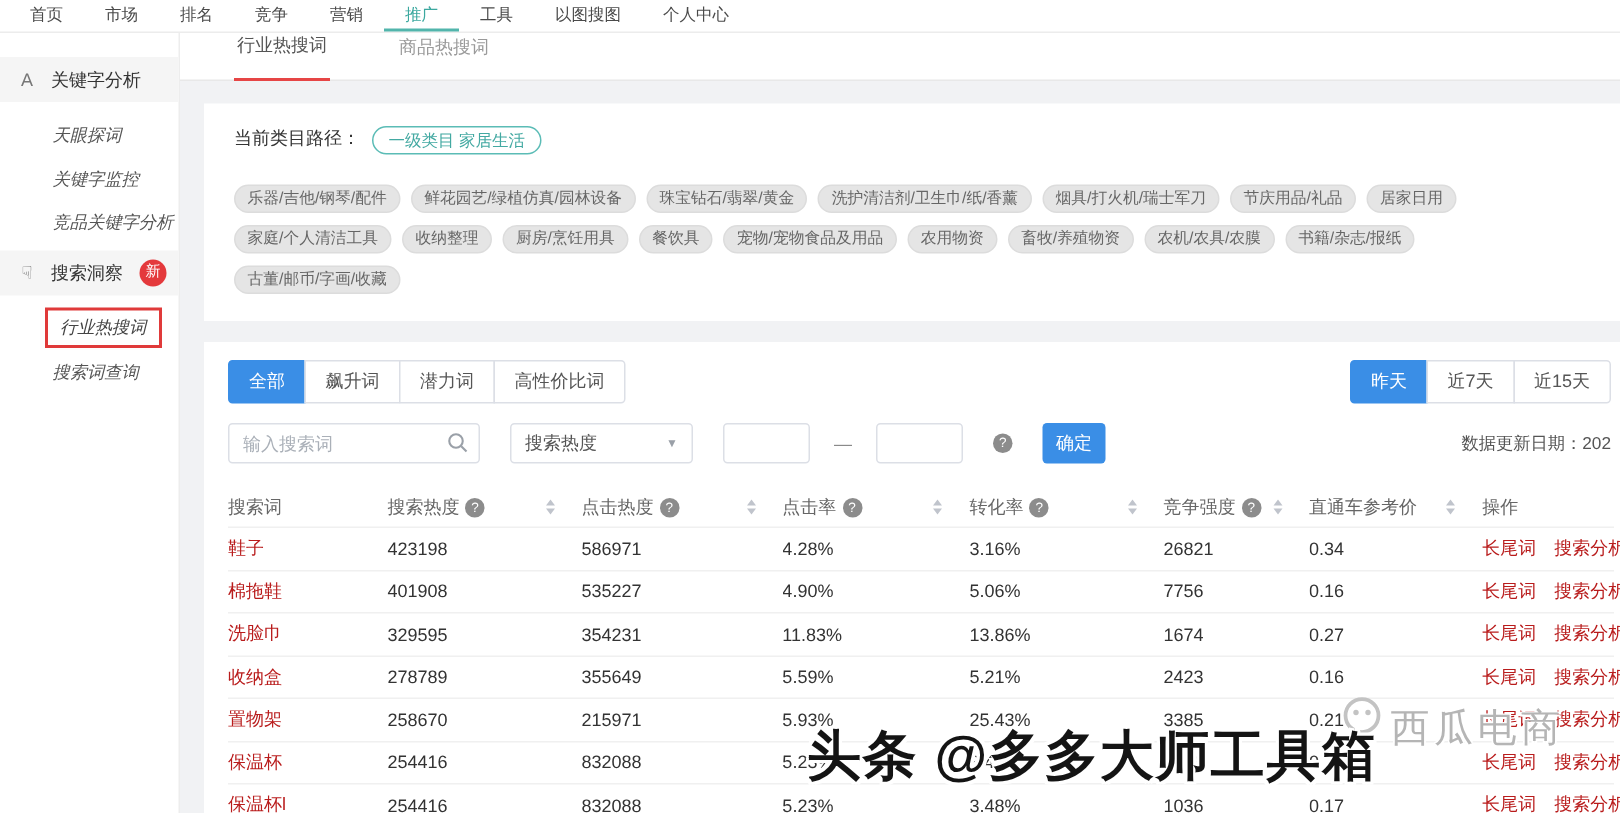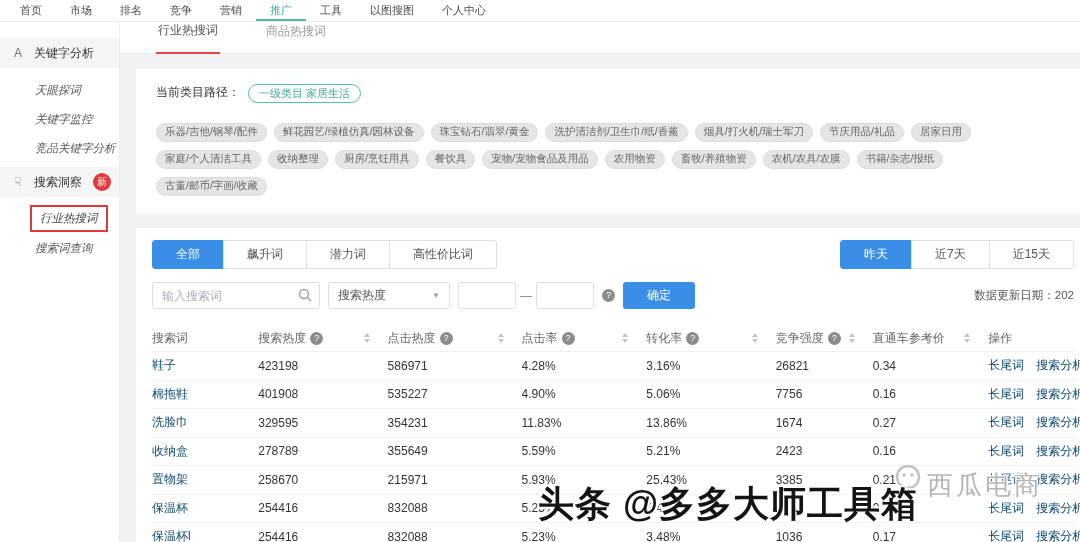--- a/index.html
+++ b/index.html
@@ -33,55 +33,55 @@
   .cat-row { display:flex; align-items:flex-start; font-size:12px; color:#333; }
   .cat-pill { border:1px solid #5bbcb6; color:#43a9a2; border-radius:10px; padding:1px 10px;
     font-size:11px; margin-left:8px; cursor:pointer; }
   .tags { display:flex; flex-wrap:wrap; gap:8px 7px; margin-top:20px; padding-right:4px; }
   .tag { border:1px solid #dcdcdc; color:#666; border-radius:10px; padding:1px 8px 2px;
     font-size:10.5px; white-space:nowrap; cursor:pointer; background:#e5e5e5; }
   .table-card { background:#fff; margin:14px 0 0 16px; padding:12px 4px 0 16px; flex:1; }
   .filter-row { display:flex; align-items:center; padding-right:2px; }
   .btn-group { display:flex; }
   .gbtn { border:1px solid #dcdfe6; background:#fff; color:#555; font-size:12px;
-    padding:5px 23px; margin-left:-1px; cursor:pointer; font-family:inherit; }
+    padding:5px 13px; margin-left:-1px; cursor:pointer; font-family:inherit; }
   .btn-group .gbtn:first-child { border-radius:3px 0 0 3px; margin-left:0; }
   .btn-group .gbtn:last-child { border-radius:0 3px 3px 0; }
   .gbtn.active { background:#3a8ee6; border-color:#3a8ee6; color:#fff; }
   .time-group { margin-left:auto; }
-  .search-row { display:flex; align-items:center; gap:8px; margin-top:13px; padding-right:2px; }
+  .search-row { display:flex; align-items:center; gap:20px; margin-top:13px; padding-right:2px; }
   .input-wrap { position:relative; }
   .search-input { width:168px; height:27px; border:1px solid #dcdfe6; border-radius:3px;
     padding:0 28px 0 9px; font-size:12px; color:#333; outline:none; font-family:inherit; }
   .search-input::placeholder { color:#aab0b8; }
   .search-icon { position:absolute; right:8px; top:6px; }
   .select { width:122px; height:27px; border:1px solid #dcdfe6; border-radius:3px; background:#fff;
     display:flex; align-items:center; justify-content:space-between; padding:0 9px; color:#555;
     font-size:12px; cursor:pointer; }
   .caret { font-size:8px; color:#9aa0a8; }
   .range-input { width:58px; height:27px; border:1px solid #dcdfe6; border-radius:3px; outline:none; padding:0 6px; font-family:inherit; }
   .dash { color:#8a8a8a; margin:0 -4px; }
   .help { display:inline-block; width:13px; height:13px; border-radius:50%; background:#8c8c8c;
     color:#fff; font-size:9px; line-height:13px; text-align:center; cursor:pointer; flex-shrink:0; }
   .confirm-btn { background:#3a8ee6; color:#fff; border:none; border-radius:3px; height:27px;
-    padding:0 24px; font-size:12px; cursor:pointer; font-family:inherit; }
+    padding:0 9px; font-size:12px; cursor:pointer; font-family:inherit; }
   .update-date { margin-left:auto; font-size:11.5px; color:#555; white-space:nowrap; }
   
   .table { margin-top:16px; }
   .thead { display:flex; align-items:center; height:26px; color:#666; font-size:12px; }
   .th { display:flex; align-items:center; gap:4px; padding-right:4px; }
   .trow { display:flex; align-items:center; height:28.5px; border-top:1px solid #f0f0f0; font-size:12px; color:#333; }
   .td { padding-right:4px; white-space:nowrap; overflow:hidden; }
   .col0{width:11.5%} .col1{width:14%} .col2{width:14.5%} .col3{width:13.5%}
   .col4{width:14%} .col5{width:10.5%} .col6{width:12.5%} .col7{width:9.5%}
   .sort { display:inline-flex; flex-direction:column; gap:2px; margin-left:auto; margin-right:14px; cursor:pointer; }
   .sort i { display:block; width:0; height:0; border-left:3.5px solid transparent; border-right:3.5px solid transparent; }
   .sort .up { border-bottom:4px solid #c0c4cc; }
   .sort .down { border-top:4px solid #c0c4cc; }
-  .link { color:#0c4a6e; cursor:pointer; }
+  .link { color:#b91c1c; cursor:pointer; }
   .actions { display:flex; gap:12px; overflow:visible; }
   
   .wm-back { position:absolute; left:893px; top:468px; display:flex; align-items:flex-start; gap:4px;
     color:#b5b5b5; font-weight:normal; font-size:26px; letter-spacing:3px; white-space:nowrap;
     text-shadow:-1px -1px 0 #fff,1px -1px 0 #fff,-1px 1px 0 #fff,1px 1px 0 #fff; pointer-events:none; }
   .wm-front { position:absolute; left:538px; top:480px; font-size:36px; font-weight:bold; color:#141414;
     white-space:nowrap; letter-spacing:1px;
     text-shadow:-2px -2px 0 #fff,2px -2px 0 #fff,-2px 2px 0 #fff,2px 2px 0 #fff,0 2px 0 #fff,2px 0 0 #fff; pointer-events:none; }
 </style>
 </head>

